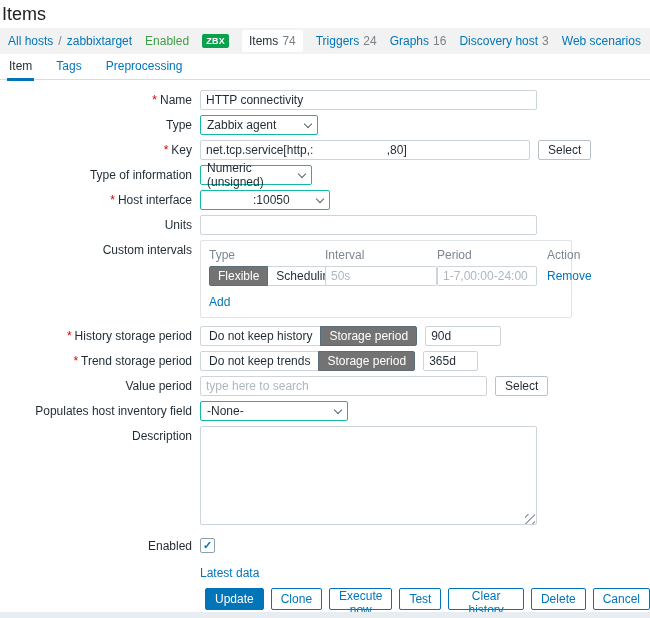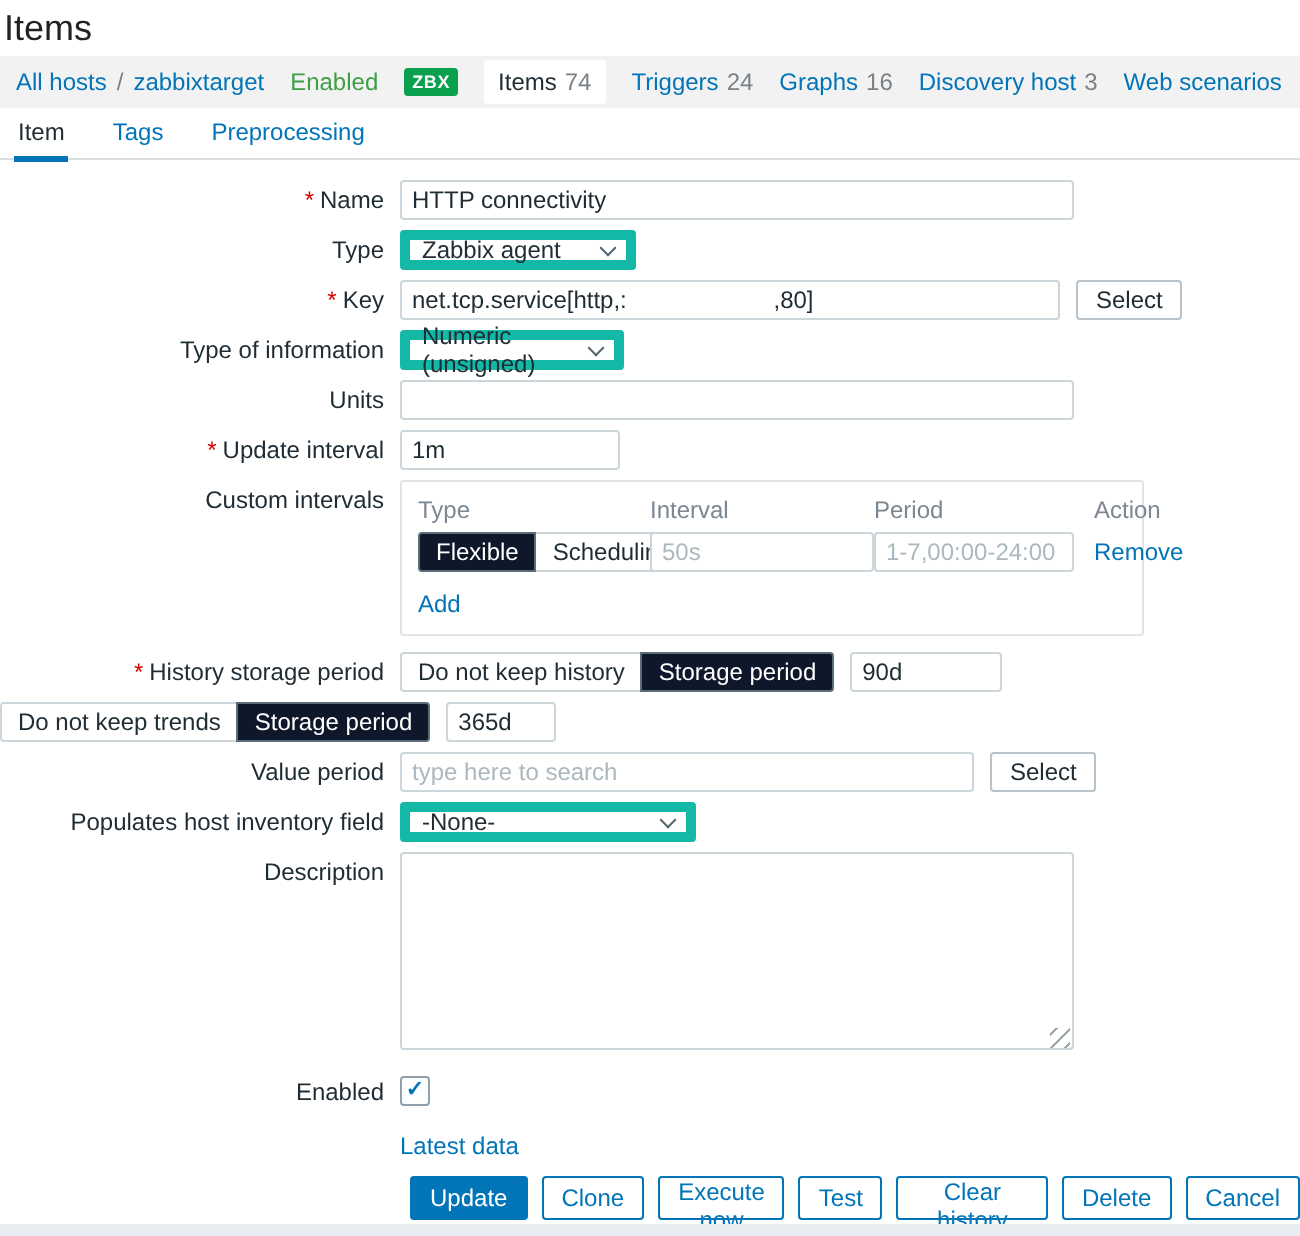--- a/index.html
+++ b/index.html
@@ -55,21 +55,21 @@
   .ctlcol { display:flex; align-items:flex-start; gap:8px; }
 
   input.txt {
     height:20px; border:1px solid #ccd5d9; border-radius:2px;
     padding:0 5px; font:12px "Liberation Sans", sans-serif; color:#1f2c33; background:#fff;
     outline:none;
   }
   input.txt::placeholder, textarea::placeholder { color:#acb8be; }
 
   .select {
-    height:20px; border:5px solid #14b8a6; border-radius:2px; background:#fff;
+    height:20px; border:1px solid #14b8a6; border-radius:2px; background:#fff;
     display:flex; align-items:center; justify-content:space-between;
     padding:0 6px; cursor:pointer;
   }
   .chev {
     width:6px; height:6px; border-right:1.4px solid #56646e; border-bottom:1.4px solid #56646e;
     transform:rotate(45deg); margin-top:-3px; flex:0 0 auto; margin-left:8px;
   }
   .sel-pad { padding-left:46px; }
 
   .btn {
@@ -80,21 +80,21 @@
   .btn.gray { border-color:#b8c2c8; color:#1f2c33; height:20px; }
 
   .seg { display:flex; }
   .seg .segbtn {
     height:20px; padding:0 8px; line-height:18px; background:#fff;
     border:1px solid #ccd5d9; color:#1f2c33; cursor:pointer; font-size:12px;
   }
   .seg .segbtn + .segbtn { margin-left:-1px; }
   .seg .segbtn:first-child { border-radius:2px 0 0 2px; }
   .seg .segbtn:last-child { border-radius:0 2px 2px 0; }
-  .seg .segbtn.on { background:#0f172a; border-color:#5b6d78; color:#fff; position:relative; }
+  .seg .segbtn.on { background:#737373; border-color:#5b6d78; color:#fff; position:relative; }
 
   
   .intervals-box {
     border:1px solid #e0e4e6; border-radius:2px; width:372px; padding:5px 8px 8px 8px;
   }
   .int-head { display:flex; color:#7c8793; height:18px; line-height:18px; }
   .int-row { display:flex; align-items:center; margin-top:2px; }
   .c-type { width:116px; flex:0 0 116px; }
   .c-int  { width:104px; flex:0 0 104px; margin-right:8px; }
   .c-per  { width:100px; flex:0 0 100px; margin-right:10px; }
@@ -195,34 +195,37 @@
   <div class="row">
     <div class="lbl"><span>Type of information</span></div>
     <div class="ctlcol">
       <div class="select" style="width:112px">
         <span>Numeric (unsigned)</span>
         <span class="chev"></span>
       </div>
     </div>
   </div>
 
+  <div class="row">
+    <div class="lbl"><span class="ast">*</span><span>Host interface</span></div>
+    <div class="ctlcol">
+      <div class="select" style="width:130px">
+        <span class="sel-pad">:10050</span>
+        <span class="chev"></span>
+      </div>
+    </div>
+  </div>
 
   <div class="row">
     <div class="lbl"><span>Units</span></div>
     <div class="ctlcol">
       <input class="txt" style="width: 337px;" value="">
     </div>
   </div>
 
-  <div class="row">
-    <div class="lbl"><span class="ast">*</span><span>Update interval</span></div>
-    <div class="ctlcol">
-      <input class="txt" style="width: 110px;" value="1m">
-    </div>
-  </div>
 
   <div class="row" style="margin-bottom:8px">
     <div class="lbl"><span>Custom intervals</span></div>
     <div class="ctlcol">
       <div class="intervals-box">
         <div class="int-head">
           <span class="c-type">Type</span>
           <span class="c-int">Interval</span>
           <span class="c-per">Period</span>
           <span class="c-act">Action</span>
@@ -254,20 +257,21 @@
     <div class="ctlcol">
       <span class="seg">
         <span class="segbtn">Do not keep history</span>
         <span class="segbtn on">Storage period</span>
       </span>
       <input class="txt" style="width: 76px;" value="90d">
     </div>
   </div>
 
   <div class="row">
+    <div class="lbl"><span class="ast">*</span><span>Trend storage period</span></div>
     <div class="ctlcol">
       <span class="seg">
         <span class="segbtn">Do not keep trends</span>
         <span class="segbtn on">Storage period</span>
       </span>
       <input class="txt" style="width: 55px;" value="365d">
     </div>
   </div>
 
   <div class="row">

